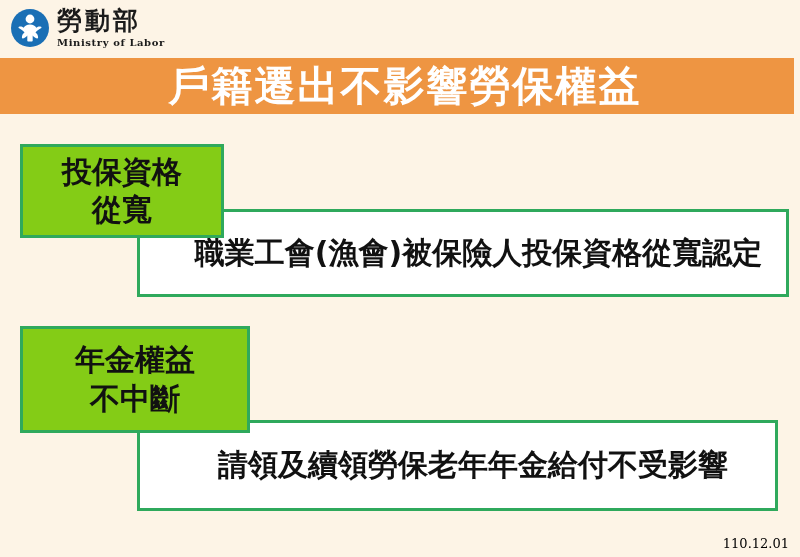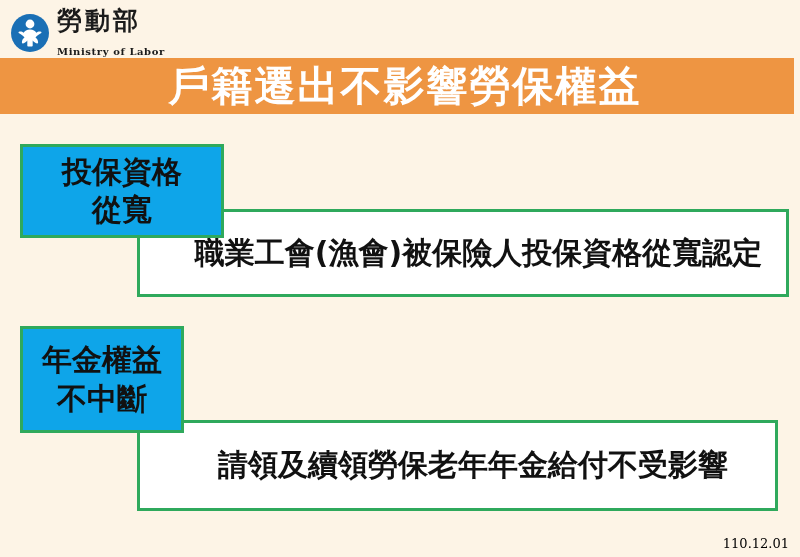--- a/index.html
+++ b/index.html
@@ -48,21 +48,21 @@
     color: #1b1b1b;
     letter-spacing: 3px;
     white-space: nowrap;
   }
   .logo-en {
     font-family: "DejaVu Serif", "Liberation Serif", serif;
     font-size: 10px;
     font-weight: bold;
     color: #1b1b1b;
     letter-spacing: 0.6px;
-    margin-top: 14px;
+    margin-top: 5px;
     white-space: nowrap;
   }
 
   
   .title-banner {
     position: absolute;
     left: 0;
     top: 58px;
     width: 794px;
     height: 56px;
@@ -102,21 +102,21 @@
   .detail-text {
     font-size: 30px;
     font-weight: bold;
     color: #111111;
     letter-spacing: 0px;
     white-space: nowrap;
   }
 
   .label-box {
     position: absolute;
-    background: #0ea5e9;
+    background: #84cc16;
     border: 3px solid #2fa95c;
     box-sizing: border-box;
     display: flex;
     flex-direction: column;
     align-items: center;
     justify-content: center;
     z-index: 4;
   }
   .label-line {
     font-size: 30px;
@@ -125,21 +125,21 @@
     line-height: 1.28;
     white-space: nowrap;
   }
 
   
   #detail-1 { left: 137px; top: 209px; width: 652px; height: 88px; padding-left: 31px; }
   #label-1  { left: 20px;  top: 144px; width: 204px; height: 94px; }
 
   
   #detail-2 { left: 137px; top: 414px; width: 641px; height: 91px; padding-left: 31px; margin-top: 6px; }
-  #label-2  { left: 20px;  top: 326px; width: 164px; height: 107px; }
+  #label-2  { left: 20px;  top: 326px; width: 230px; height: 107px; }
 
   
   .footer-date {
     position: absolute;
     right: 11px;
     bottom: 6px;
     font-family: "DejaVu Serif", "Liberation Serif", serif;
     font-size: 13px;
     color: #000000;
     z-index: 5;

